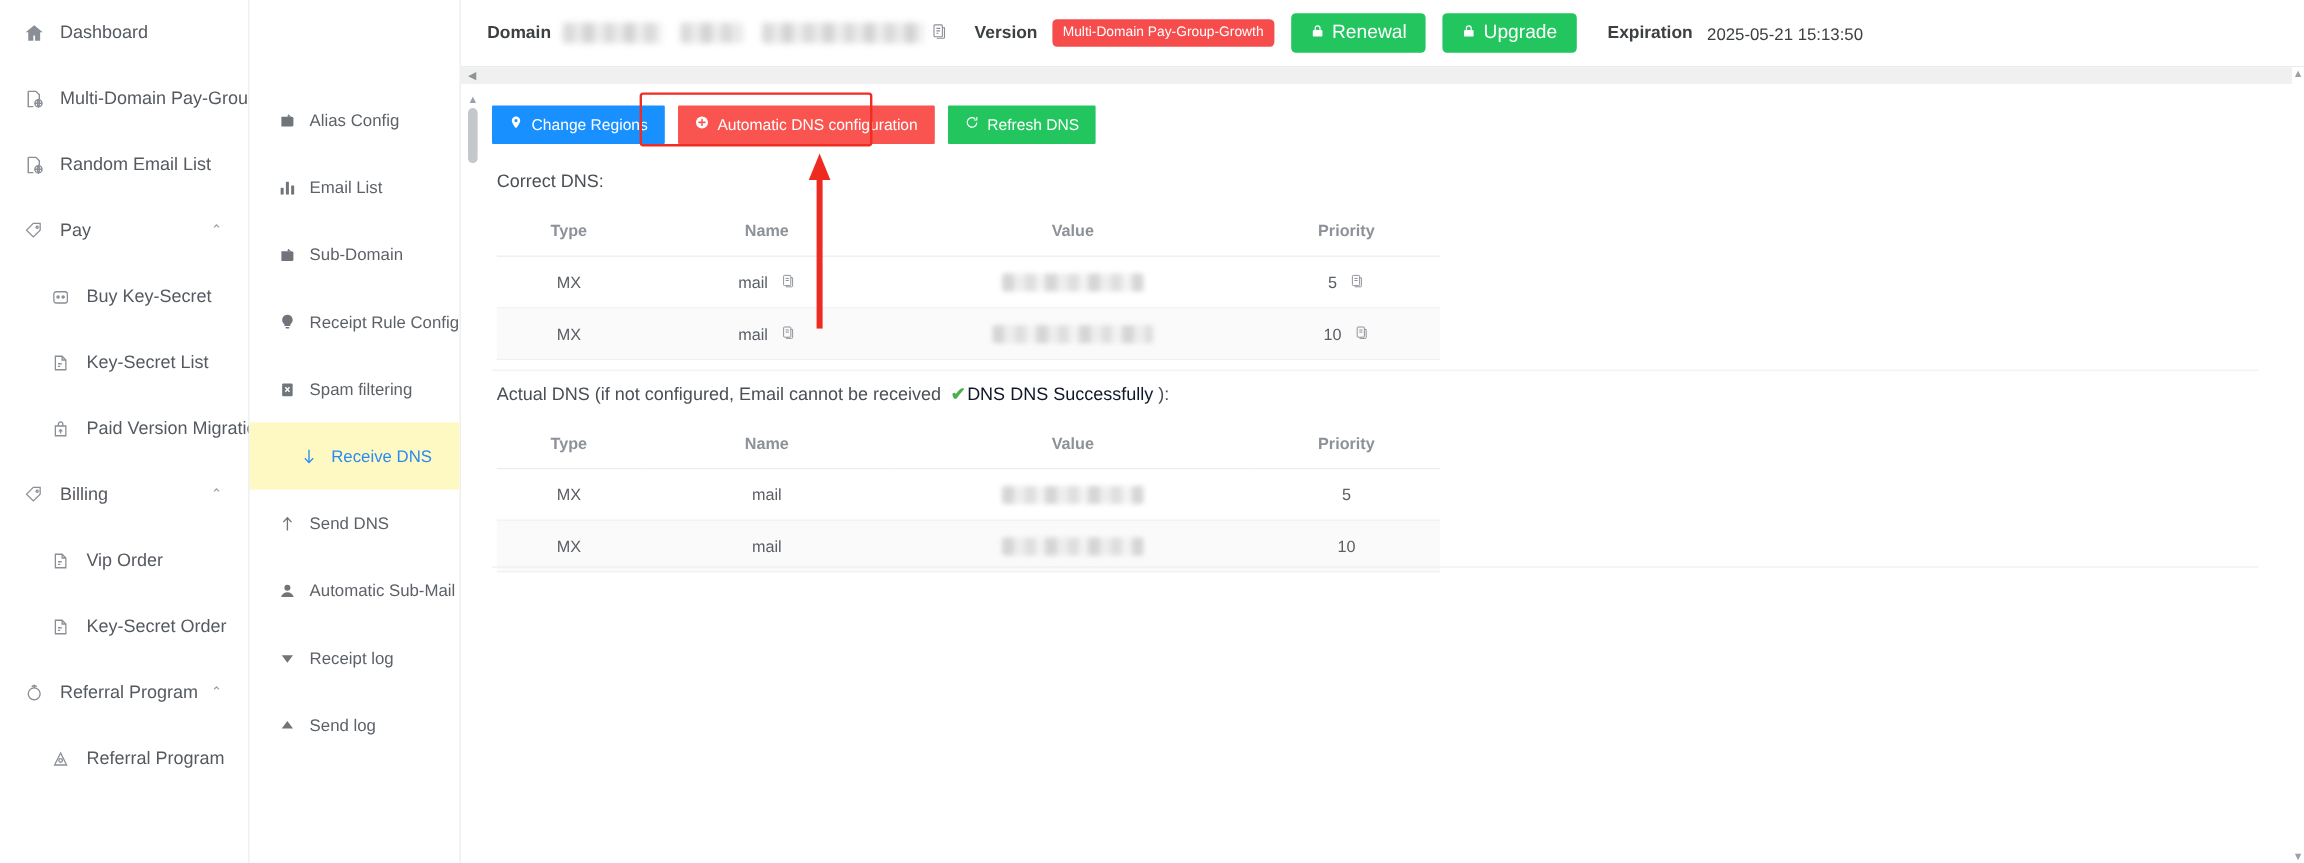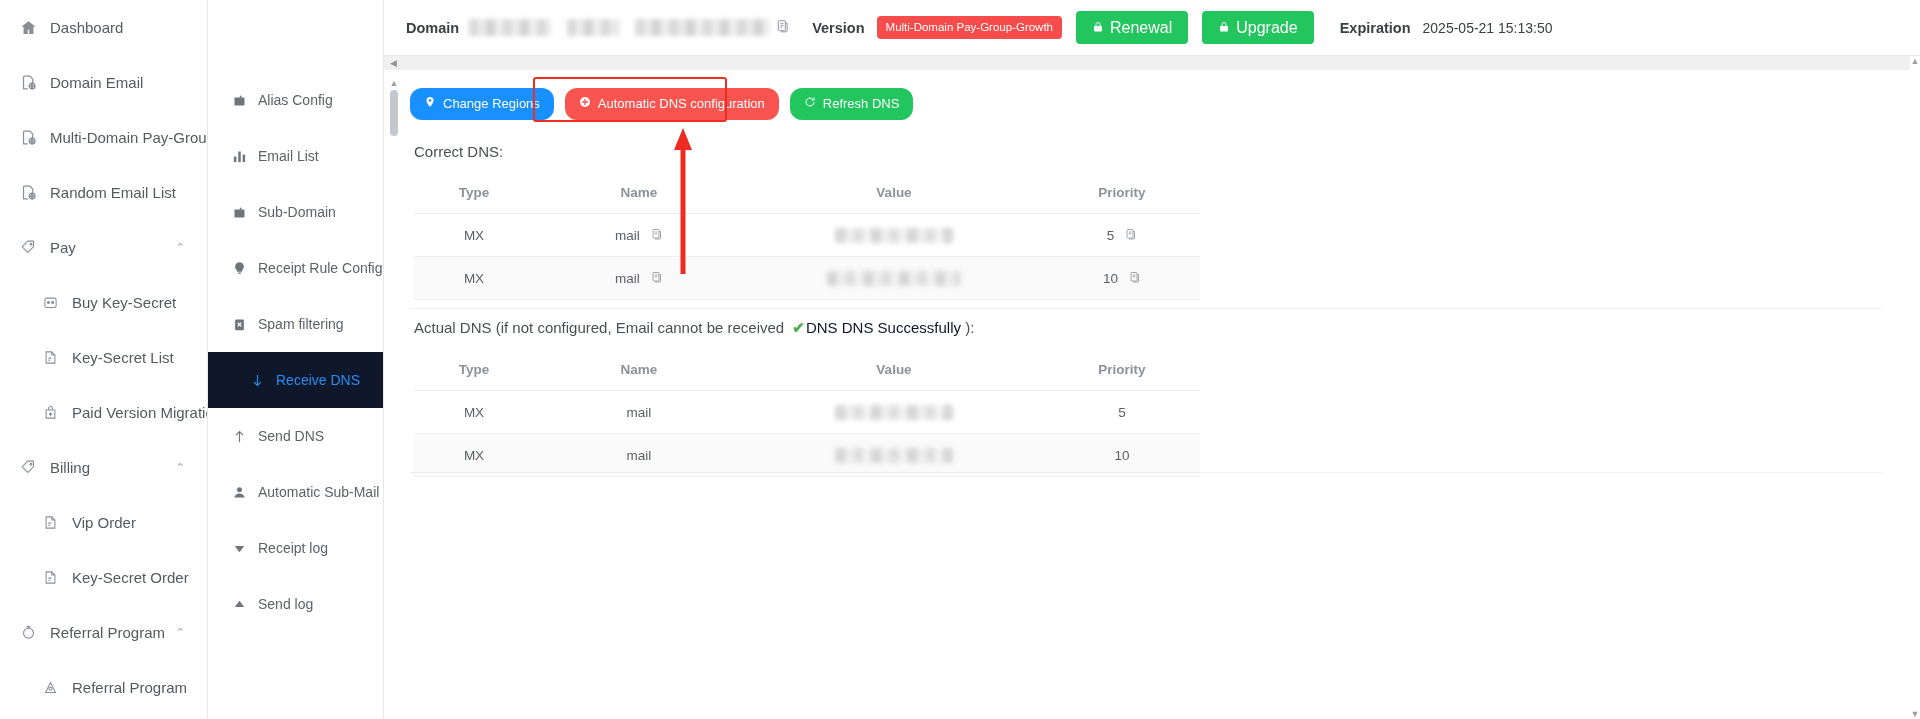--- a/index.html
+++ b/index.html
@@ -71,21 +71,21 @@
   .sub-item {
     display: flex;
     align-items: center;
     height: 56px;
     padding-left: 22px;
     font-size: 14px;
     color: #5d6268;
     cursor: pointer;
   }
   .sub-item.active {
-    background: #0f172a;
+    background: #fef9c3;
     color: #2a8bf2;
     padding-left: 40px;
   }
   .sub-item.active .sub-ico { color: #2a8bf2; }
   .sub-ico {
     width: 18px; height: 18px;
     margin-right: 10px;
     display: inline-flex;
     align-items: center;
     justify-content: center;
@@ -215,21 +215,21 @@
     position: absolute;
     top: 12px; left: 1px;
     width: 8px; height: 46px;
     background: #c4c8cd;
     border-radius: 4px;
   }
 
   .toolbar { display: flex; align-items: center; position: relative; }
   .tb-btn {
     border: none;
-    border-radius: 12px;
+    border-radius: 1px;
     color: #fff;
     font-size: 13px;
     padding: 8px 14px;
     cursor: pointer;
     display: inline-flex;
     align-items: center;
     gap: 7px;
     font-family: "Liberation Sans", sans-serif;
     line-height: 1.25;
   }
@@ -351,31 +351,20 @@
 
     <div class="nav-item">
       <span class="nav-ico">
         <svg width="17" height="17" viewBox="0 0 24 24" fill="currentColor">
             <path d="M12 3 2 11h3v10h6v-6h2v6h6V11h3z"></path>
           </svg>
       </span>
       <span class="nav-label">Dashboard</span>
     </div>
 
-    <div class="nav-item">
-      <span class="nav-ico">
-        <svg width="17" height="17" viewBox="0 0 24 24" fill="none" stroke="currentColor" stroke-width="1.7">
-            <path d="M5 3h9l4 4v6"></path>
-            <path d="M5 3v18h6"></path>
-            <circle cx="17" cy="17" r="4.2"></circle>
-            <path d="M12.8 17h8.4M17 12.8c1.6 2 1.6 6.4 0 8.4-1.6-2-1.6-6.4 0-8.4z"></path>
-          </svg>
-      </span>
-      <span class="nav-label">Domain Email</span>
-    </div>
 
     <div class="nav-item">
       <span class="nav-ico">
         <svg width="17" height="17" viewBox="0 0 24 24" fill="none" stroke="currentColor" stroke-width="1.7">
             <path d="M5 3h9l4 4v6"></path>
             <path d="M5 3v18h6"></path>
             <circle cx="17" cy="17" r="4.2"></circle>
             <path d="M12.8 17h8.4M17 12.8c1.6 2 1.6 6.4 0 8.4-1.6-2-1.6-6.4 0-8.4z"></path>
           </svg>
       </span>

